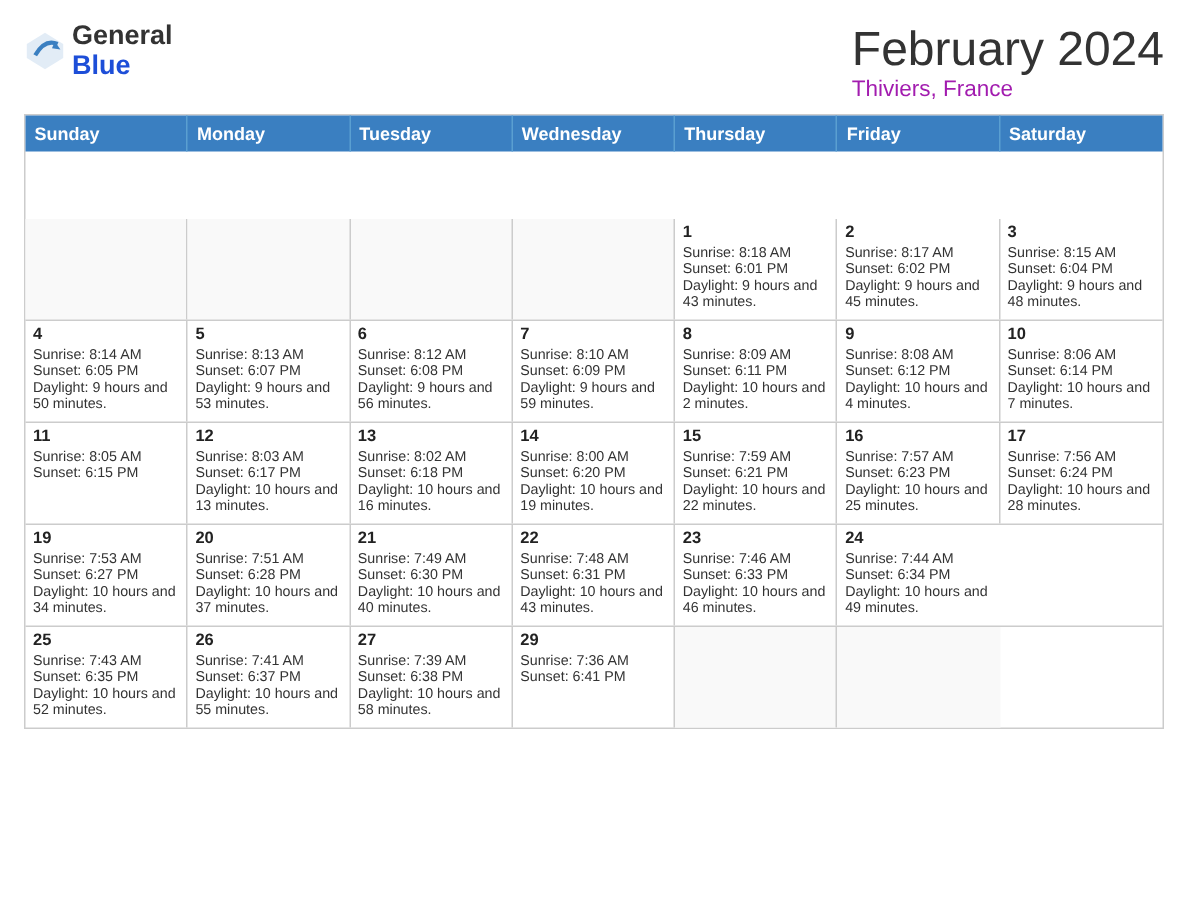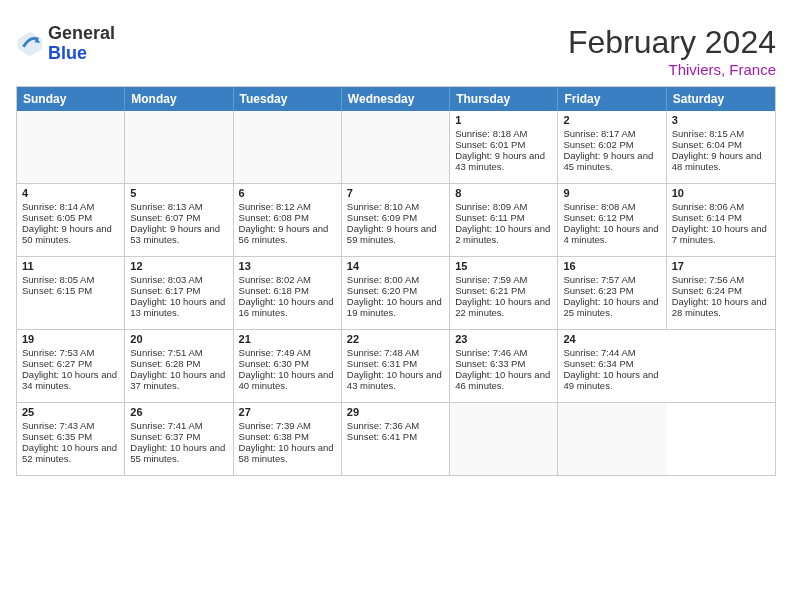--- a/index.html
+++ b/index.html
@@ -6,21 +6,21 @@
     body {
       font-family: Arial, sans-serif;
       background: #fff;
       width: 792px;
       height: 612px;
       overflow: hidden;
     }
     .page {
       width: 792px;
       height: 500px;
-      padding: 24px 16px;
+      padding: 14px 16px;
       display: flex;
       flex-direction: column;
     }
     .header {
       display: flex;
       justify-content: space-between;
       align-items: flex-start;
       margin-bottom: 8px;
     }
     .logo {
@@ -32,37 +32,37 @@
       font-size: 18px;
       font-weight: bold;
       color: #333;
       line-height: 1.1;
     }
     .logo-icon {
       width: 28px;
       height: 28px;
     }
     .title-block {
-      text-align: right;
       margin-left: 28px;
     }
     .month-title {
       font-size: 32px;
       color: #333;
       font-weight: normal;
     }
     .location {
       font-size: 15px;
       color: #a21caf;
     }
     .calendar {
       flex: 1;
       display: flex;
       flex-direction: column;
       border: 1px solid #ccc;
+      gap: 45px;
     }
     .cal-header-row {
       display: grid;
       grid-template-columns: repeat(7, 1fr);
       background: #3a7fc1;
     }
     .cal-header-cell {
       color: #fff;
       font-size: 12px;
       font-weight: bold;

